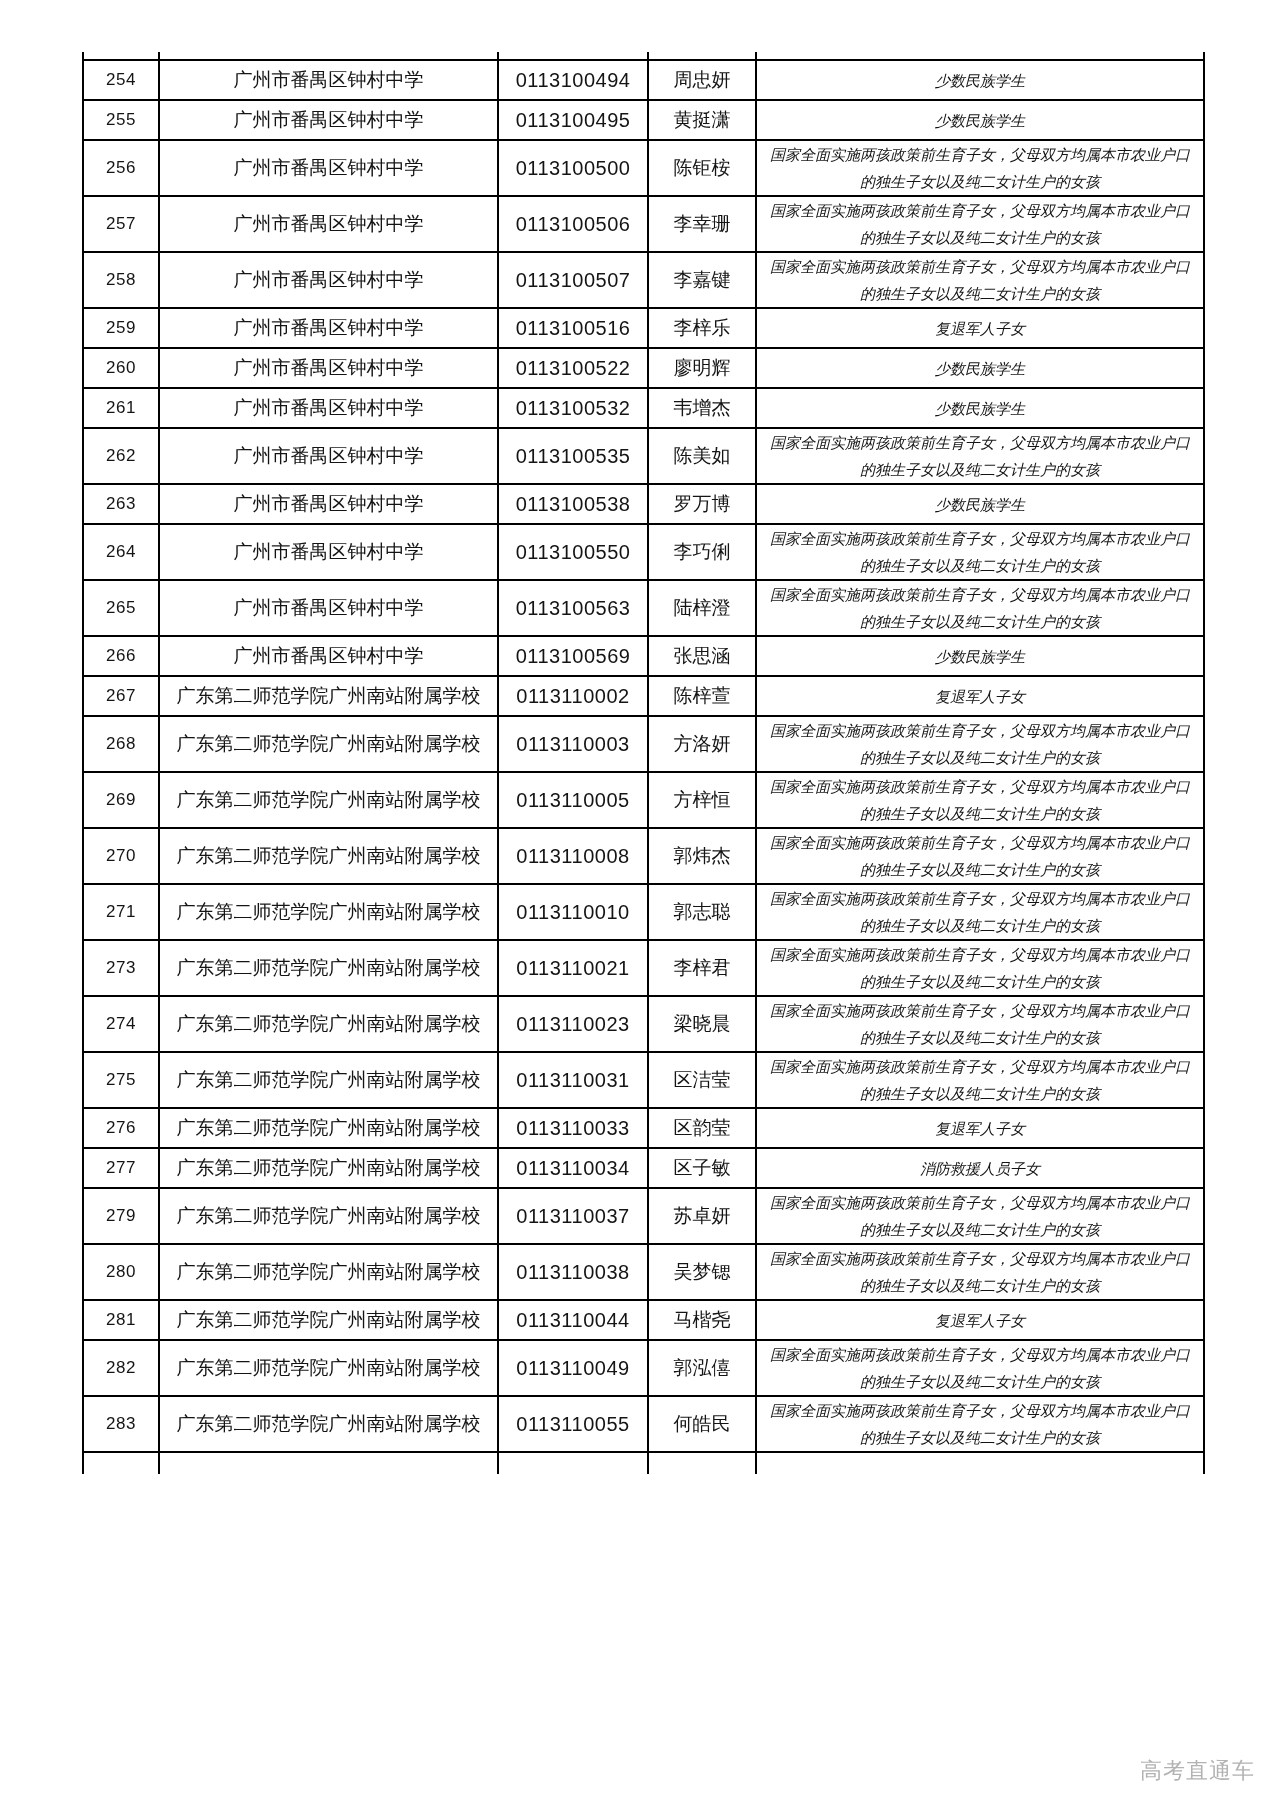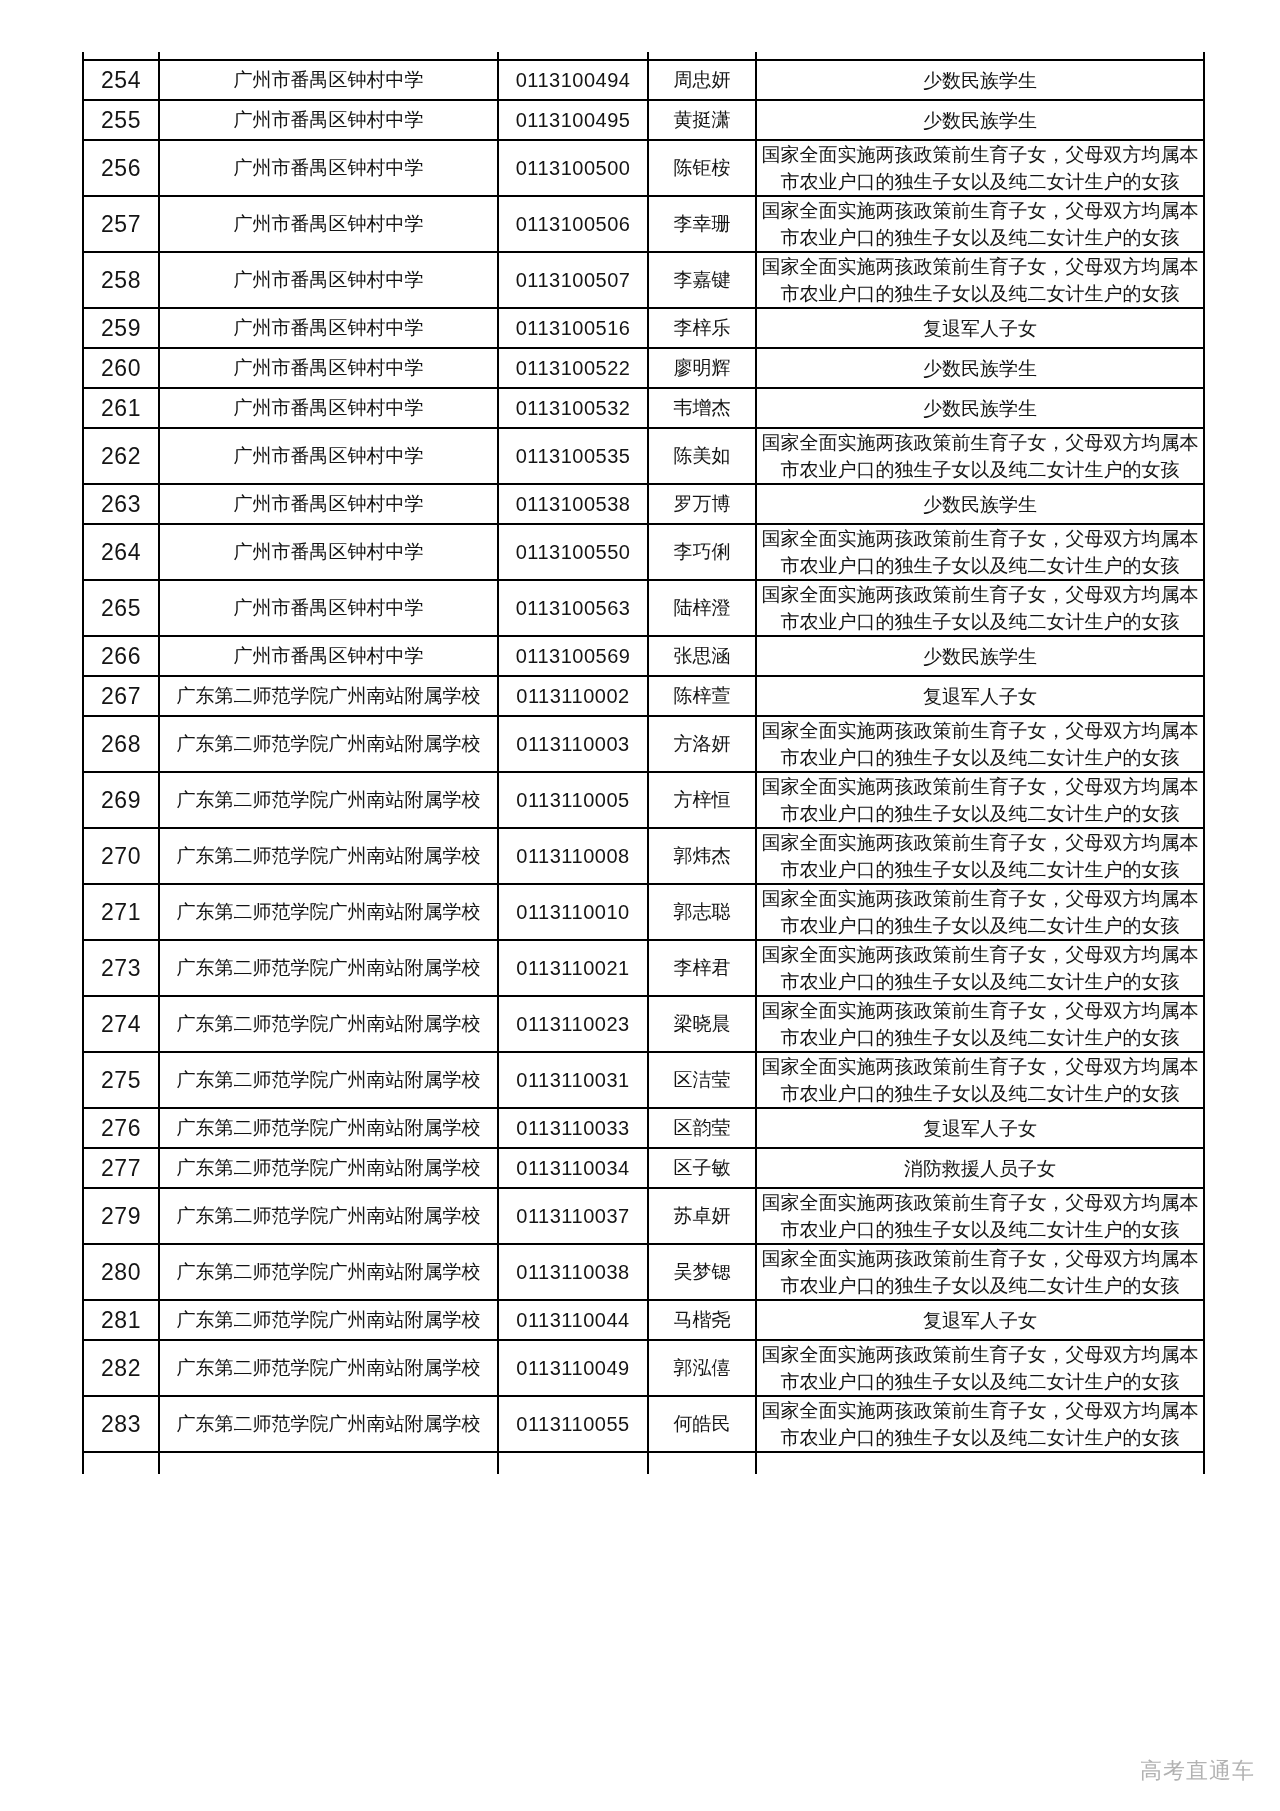--- a/index.html
+++ b/index.html
@@ -25,28 +25,29 @@
     vertical-align:middle;
     color:#141414;
     overflow:hidden;
   }
   tr.single{height:40px;}
   tr.double{height:54px;}
   tr.stub-row{height:8px;}
   tr.partial-row{height:22px;}
   tr.stub-row td{border-top:none;border-bottom:none;}
   tr.partial-row td{border-bottom:none;border-top:none;}
-  td.c-no{font-size:23px;letter-spacing:0.5px;}
+  td.c-no{font-size:17px;letter-spacing:0.5px;}
   td.c-school{font-size:19px;}
   td.c-id{font-size:20px;letter-spacing:0.5px;}
   td.c-name{font-size:19px;margin-left:40px;}
   td.c-cat{
-    font-size:19px;
+    font-size:15px;
     line-height:27px;
-    padding:0 0;
+    padding:0 8px;
+    font-style:italic;
   }
   .watermark{
     position:absolute;
     left:1140px;
     top:1756px;
     font-size:22px;
     color:#b2b2b2;
     letter-spacing:1px;
   }
 </style>

